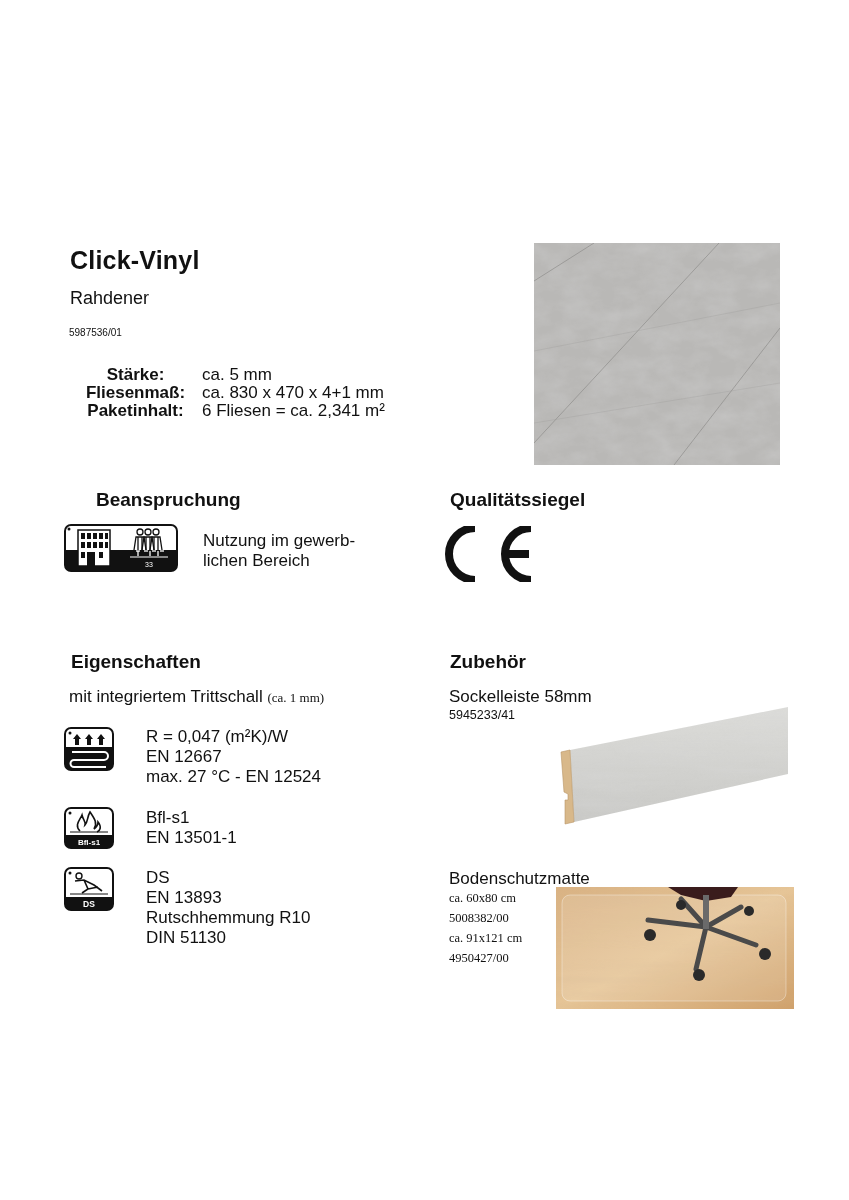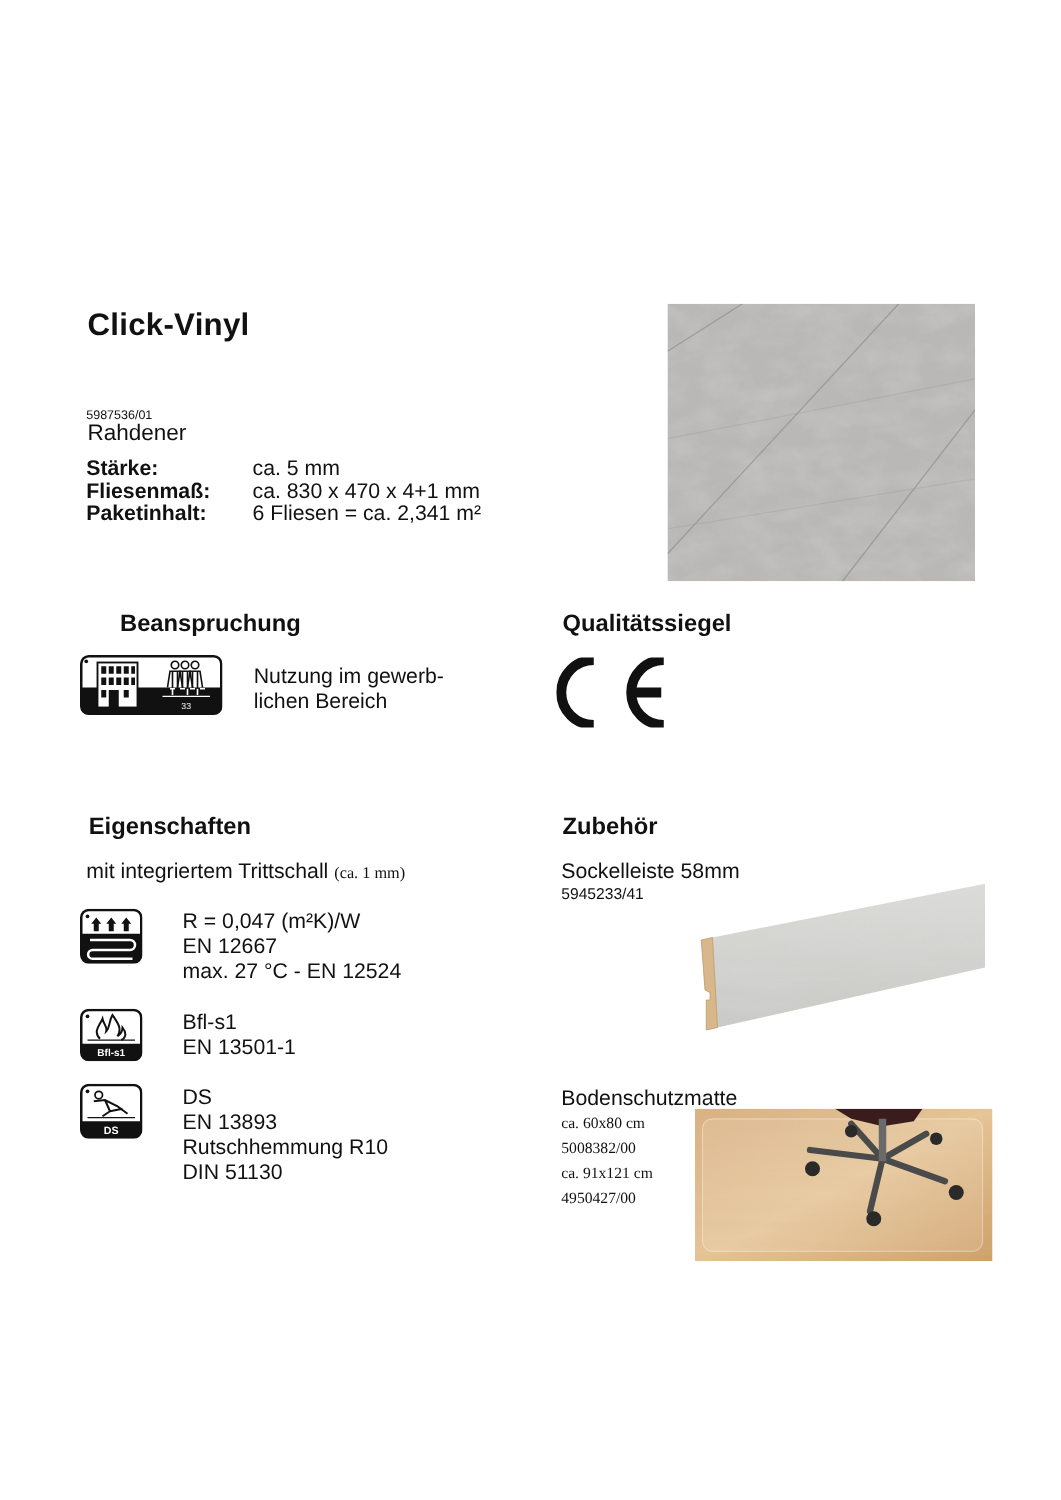--- a/index.html
+++ b/index.html
@@ -1,24 +1,24 @@
 <!DOCTYPE html>
 <html><head>
 <meta charset="utf-8">
 <style>
   html, body { margin:0; padding:0; background:#ffffff; }
   body { width:849px; height:1200px; position:relative; overflow:hidden;
          font-family:"Liberation Sans", sans-serif; color:#111; }
   .abs { position:absolute; }
   .title { left:70px; top:246px; font-size:25px; font-weight:bold; letter-spacing:0.2px; }
-  .subtitle { left:70px; top:288px; font-size:18px;margin-top:48px; }
+  .subtitle { left:70px; top:288px; font-size:18px; }
   .artno { left:69px; top:327px; font-size:10px; }
   .specs { left:69px; top:366px; font-size:17px; line-height:18px; }
   .specs .row { display:flex; }
-  .specs .lbl { width:133px; font-weight:bold; }
+  .specs .lbl { width:133px; font-weight:bold;text-align:center; }
   .specs .val { }
   .specs .row.extra { margin-top:4px; }
   .hero { left:534px; top:243px; width:246px; height:222px; }
   .h2 { font-size:19px; font-weight:bold; }
   .txt17 { font-size:17px; line-height:20px; }
   .small { font-size:12.5px; line-height:20px;font-family:Liberation Serif, serif; }
   .prop { display:flex; }
   .prop .lines { margin-left:32px; font-size:17px; line-height:20px; }
 </style>
 </head>

